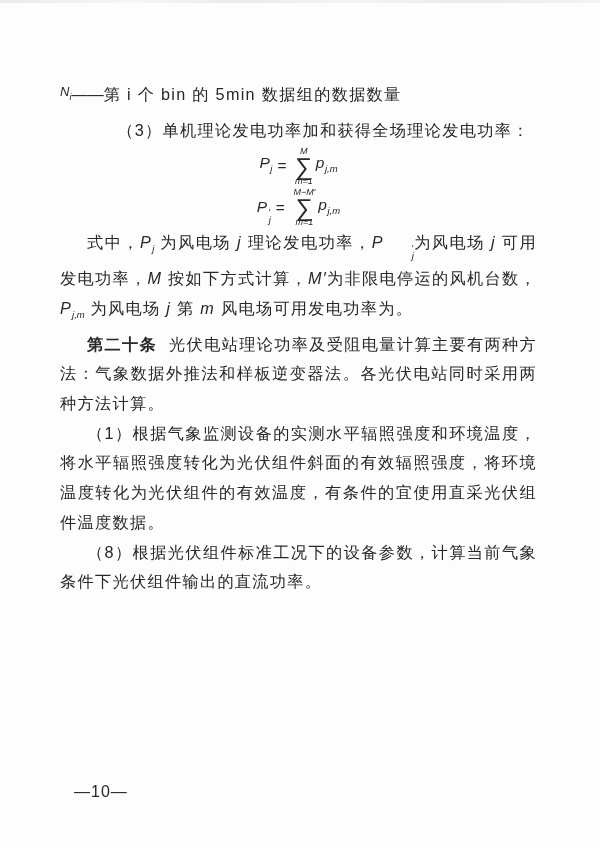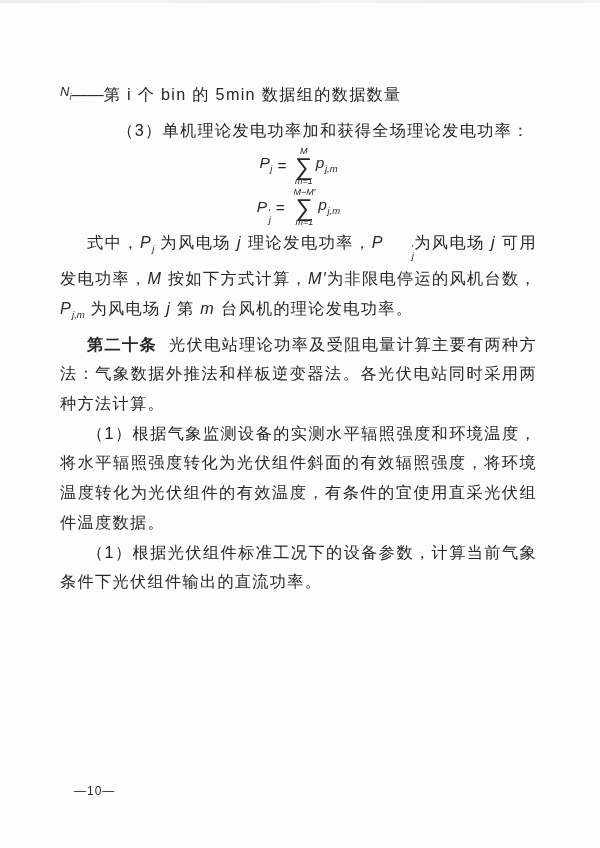--- a/index.html
+++ b/index.html
@@ -38,21 +38,21 @@
   .formula {
     display:flex; align-items:center; justify-content:center;
     height:40px; font-size:15.5px; letter-spacing:.5px; text-align:center;
   }
   .formula.second { height:41px; margin-top:1px; }
   .feq { margin:0 5px; }
   .fsum { display:inline-flex; flex-direction:column; align-items:center; margin:0 3px; }
   .flim { font-size:9px; line-height:9px; letter-spacing:0; }
   .fsigma { font-size:24px; line-height:21px; font-style:normal; }
   .fvar sub { font-size:9.5px; }
-  .page-num { position:absolute; left:74px; top:777px; font-size:12px; letter-spacing:1px; line-height:29.7px; }
+  .page-num { position:absolute; left:74px; top:777px; font-size:16px; letter-spacing:1px; line-height:29.7px; }
 </style>
 </head>
 <body>
 
 <div class="page">
   <div class="scan-edge"></div>
 
   <div class="content">
 
     <p class="def-line">
@@ -83,27 +83,27 @@
         <span class="flim it">M−M′</span>
         <span class="fsigma">∑</span>
         <span class="flim it">m=1</span>
       </span>
       <span class="fvar"><span class="it">p</span><sub class="it">j,m</sub></span>
     </div>
 
     <p class="para"><span>式中，</span><span class="it">P<sub class="it">j</sub></span><span> 为风电场 </span><span class="it">j</span><span> 理论发电功率，</span><span class="it">P<span class="supsub">
             <span>′</span>
             <span class="it">j</span>
-          </span></span><span>为风电场 </span><span class="it">j</span><span> 可用发电功率，</span><span class="it">M</span><span> 按如下方式计算，</span><span class="it">M′</span><span>为非限电停运的风机台数，</span><span class="it">P<sub class="it">j,m</sub></span><span> 为风电场 </span><span class="it">j</span><span> 第 </span><span class="it">m</span><span> 台风机的理论发电功率。</span></p>
+          </span></span><span>为风电场 </span><span class="it">j</span><span> 可用发电功率，</span><span class="it">M</span><span> 按如下方式计算，</span><span class="it">M′</span><span>为非限电停运的风机台数，</span><span class="it">P<sub class="it">j,m</sub></span><span> 为风电场 </span><span class="it">j</span><span> 第 </span><span class="it">m</span><span> 风电场可用发电功率为。</span></p>
 
     <p class="para">
       <span class="art-title">第二十条</span><span>光伏电站理论功率及受阻电量计算主要有两种方法：气象数据外推法和样板逆变器法。各光伏电站同时采用两种方法计算。</span>
     </p>
 
 
     <p class="para">（1）根据气象监测设备的实测水平辐照强度和环境温度，将水平辐照强度转化为光伏组件斜面的有效辐照强度，将环境温度转化为光伏组件的有效温度，有条件的宜使用直采光伏组件温度数据。</p>
 
-    <p class="para">（1）根据光伏组件标准工况下的设备参数，计算当前气象条件下光伏组件输出的直流功率。</p>
+    <p class="para">（8）根据光伏组件标准工况下的设备参数，计算当前气象条件下光伏组件输出的直流功率。</p>
 
   </div>
 
   <div class="page-num">—10—</div>
 </div>
 
 </body></html>

